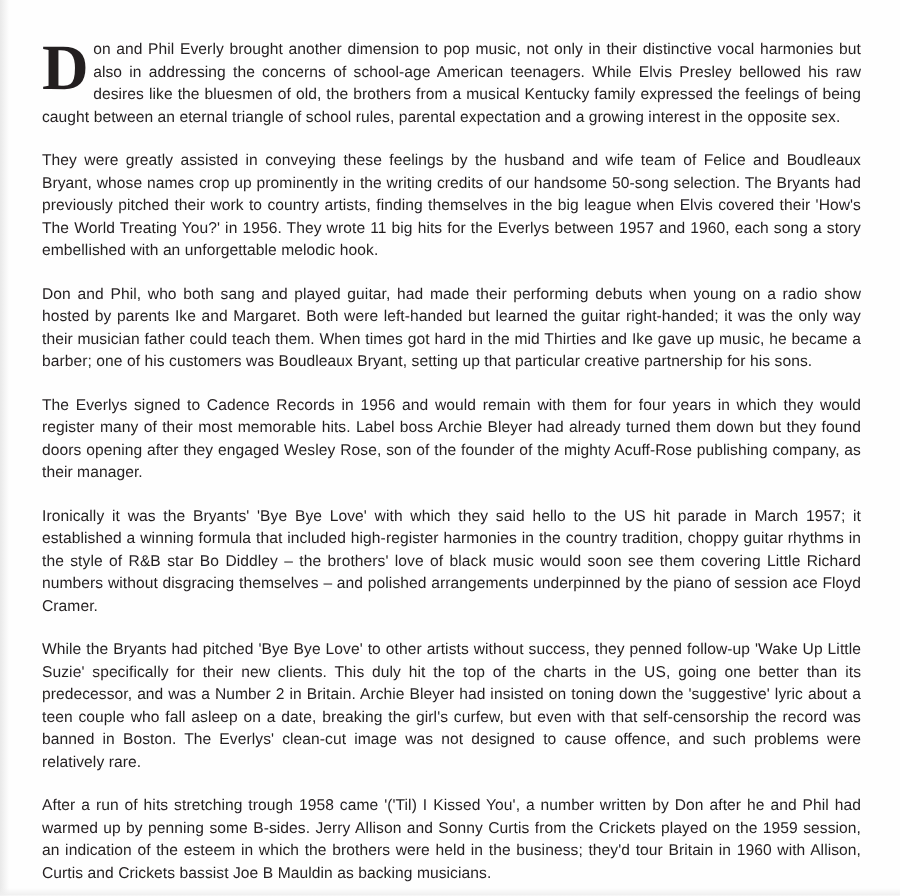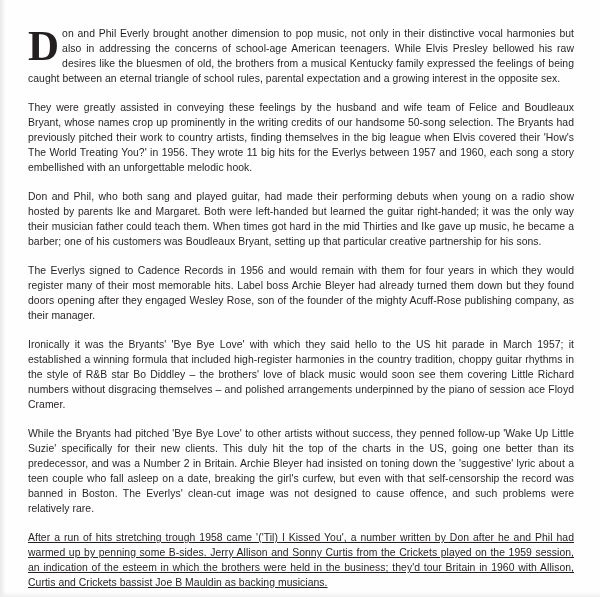--- a/index.html
+++ b/index.html
@@ -27,21 +27,20 @@
     font-size: 10.4px;
     line-height: 15.0px;
     text-align: justify;
     text-justify: inter-word;
     letter-spacing: 0.005em;
     color: #231f20;
     hyphens: none;
   }
   .article p:last-child {
     margin-bottom: 0;
-    text-decoration: underline;
   }
   .dropcap-para {
     position: relative;
     min-height: 46px;
   }
   .dropcap {
     float: left;
     font-family: "Liberation Serif", serif;
     font-weight: bold;
     font-size: 43px;

